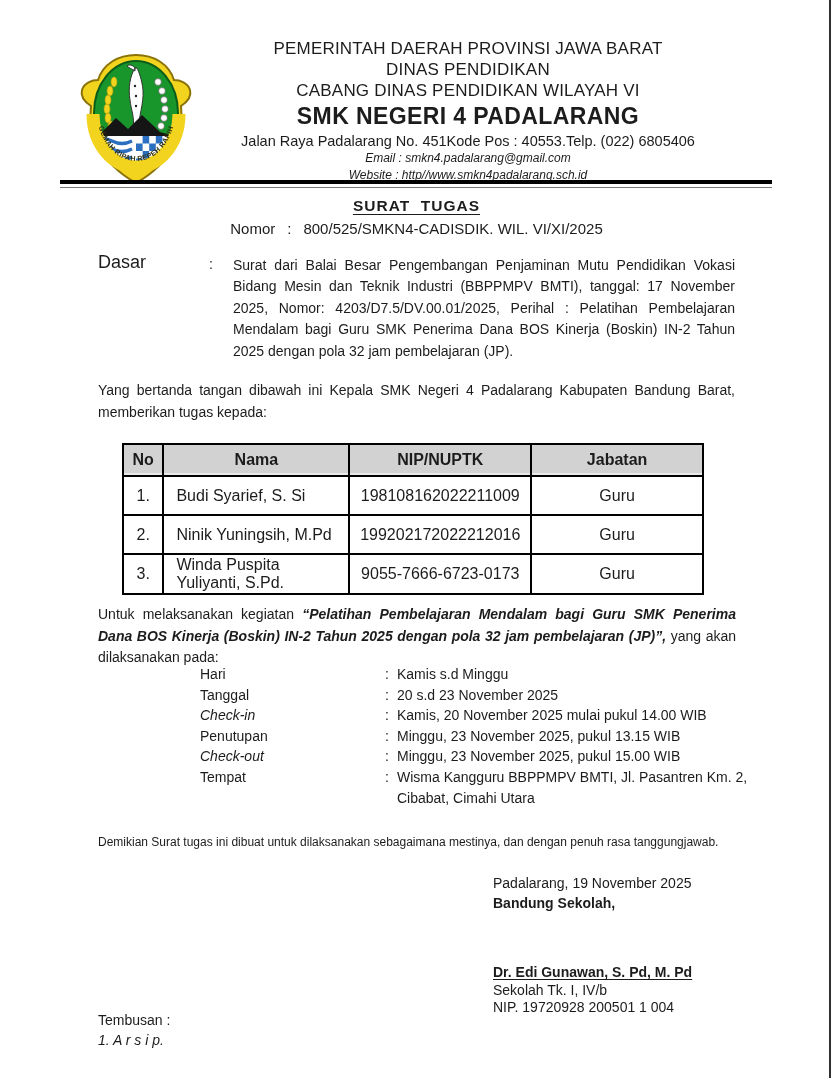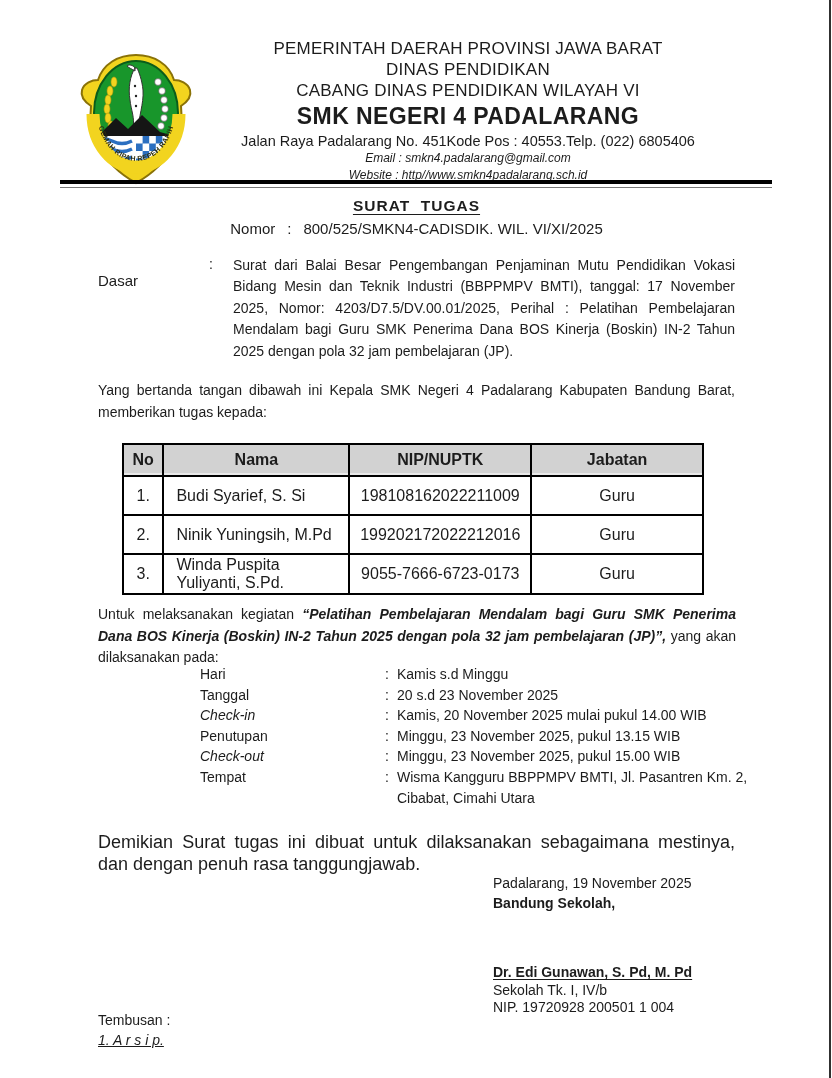--- a/index.html
+++ b/index.html
@@ -21,21 +21,21 @@
   .rule-thin  { position:absolute; left:60px; top:187px; width:712px; height:1px; background:#777; }
 
   
   .title { position:absolute; left:98px; top:197px; width:637px; text-align:center;
            font-size:15.5px; font-weight:bold; letter-spacing:1px; }
   .title span { white-space:pre; text-decoration:underline; text-underline-offset:3px; }
   .nomor { position:absolute; left:98px; top:220px; width:637px; text-align:center; font-size:15px; }
   .nomor .sep { margin:0 12px; }
 
   
-  .dasar-label { position:absolute; left:98px; top:272px; font-size:15px; }
+  .dasar-label { position:absolute; left:98px; top:252px; font-size:18px; }
   .dasar-sep   { position:absolute; left:209px; top:256px; font-size:14px; }
   .dasar-text  { position:absolute; left:233px; top:255px; width:502px;
                  font-size:14px; line-height:21.4px; text-align:justify; }
 
   .intro { position:absolute; left:98px; top:380px; width:637px;
            font-size:14px; line-height:21.5px; text-align:justify; }
 
   
   table.personnel { position:absolute; left:122px; top:443px; width:582px;
                     border-collapse:collapse; font-size:16px; table-layout:fixed; }
@@ -55,30 +55,30 @@
 
   
   .schedule { position:absolute; left:200px; top:666px; font-size:14px; }
   .schedule .row { display:flex; height:20.6px; align-items:flex-start; }
   .schedule .lbl { width:185px; flex:0 0 185px; }
   .schedule .col { width:12px; flex:0 0 12px; }
   .schedule .it  { font-style:italic; }
   .schedule .cont { padding-left:197px; height:20.6px; }
 
   .closing { position:absolute; left:98px; top:832px; width:637px;
-             font-size:18px; line-height:21.5px; text-align:justify; }
+             font-size:12px; line-height:21.5px; text-align:justify; }
 
   
   .sig-top { position:absolute; left:493px; top:873px; font-size:14px; line-height:20px; }
   .sig-role { font-weight:bold; }
   .sig-block { position:absolute; left:493px; top:964px; font-size:14px; line-height:17.6px; }
   .sig-name { font-weight:bold; text-decoration:underline; text-underline-offset:2px; }
 
   .tembusan { position:absolute; left:98px; top:1011px; font-size:14px; line-height:19.5px; }
-  .tembusan .arsip { font-style:italic;text-decoration:underline; }
+  .tembusan .arsip { font-style:italic; }
 </style>
 </head>
 <body>
 
 <div class="page">
 
   <svg class="logo" viewBox="0 0 120 134" xmlns="http://www.w3.org/2000/svg">
     <path d="M60,3 C78,3 93,12 98,28 C104,28 112,31 114,38 C116,45 111,50 105,54 C108,76 98,110 60,131 C22,110 12,76 15,54 C9,50 4,45 6,38 C8,31 16,28 22,28 C27,12 42,3 60,3 Z" fill="#f2d41f" stroke="#8a7207" stroke-width="2"></path>
     <ellipse cx="60" cy="61" rx="42" ry="52" fill="#18962b" stroke="#0b5c1a" stroke-width="2"></ellipse>
     <clipPath id="ovalClip">

